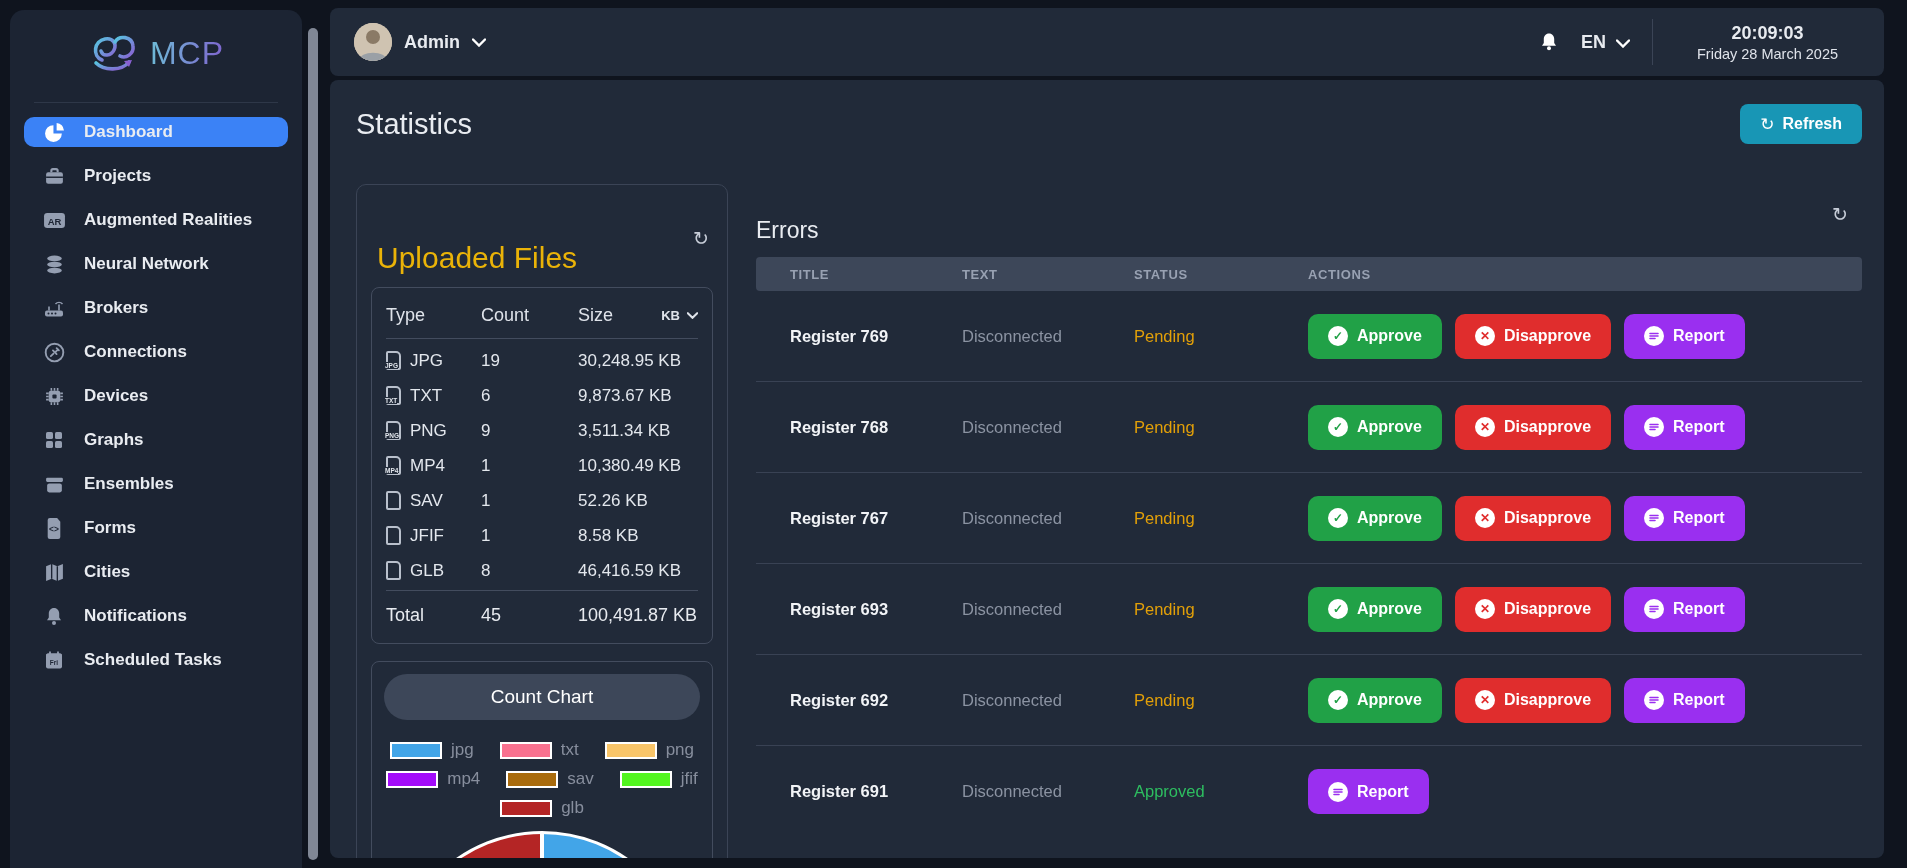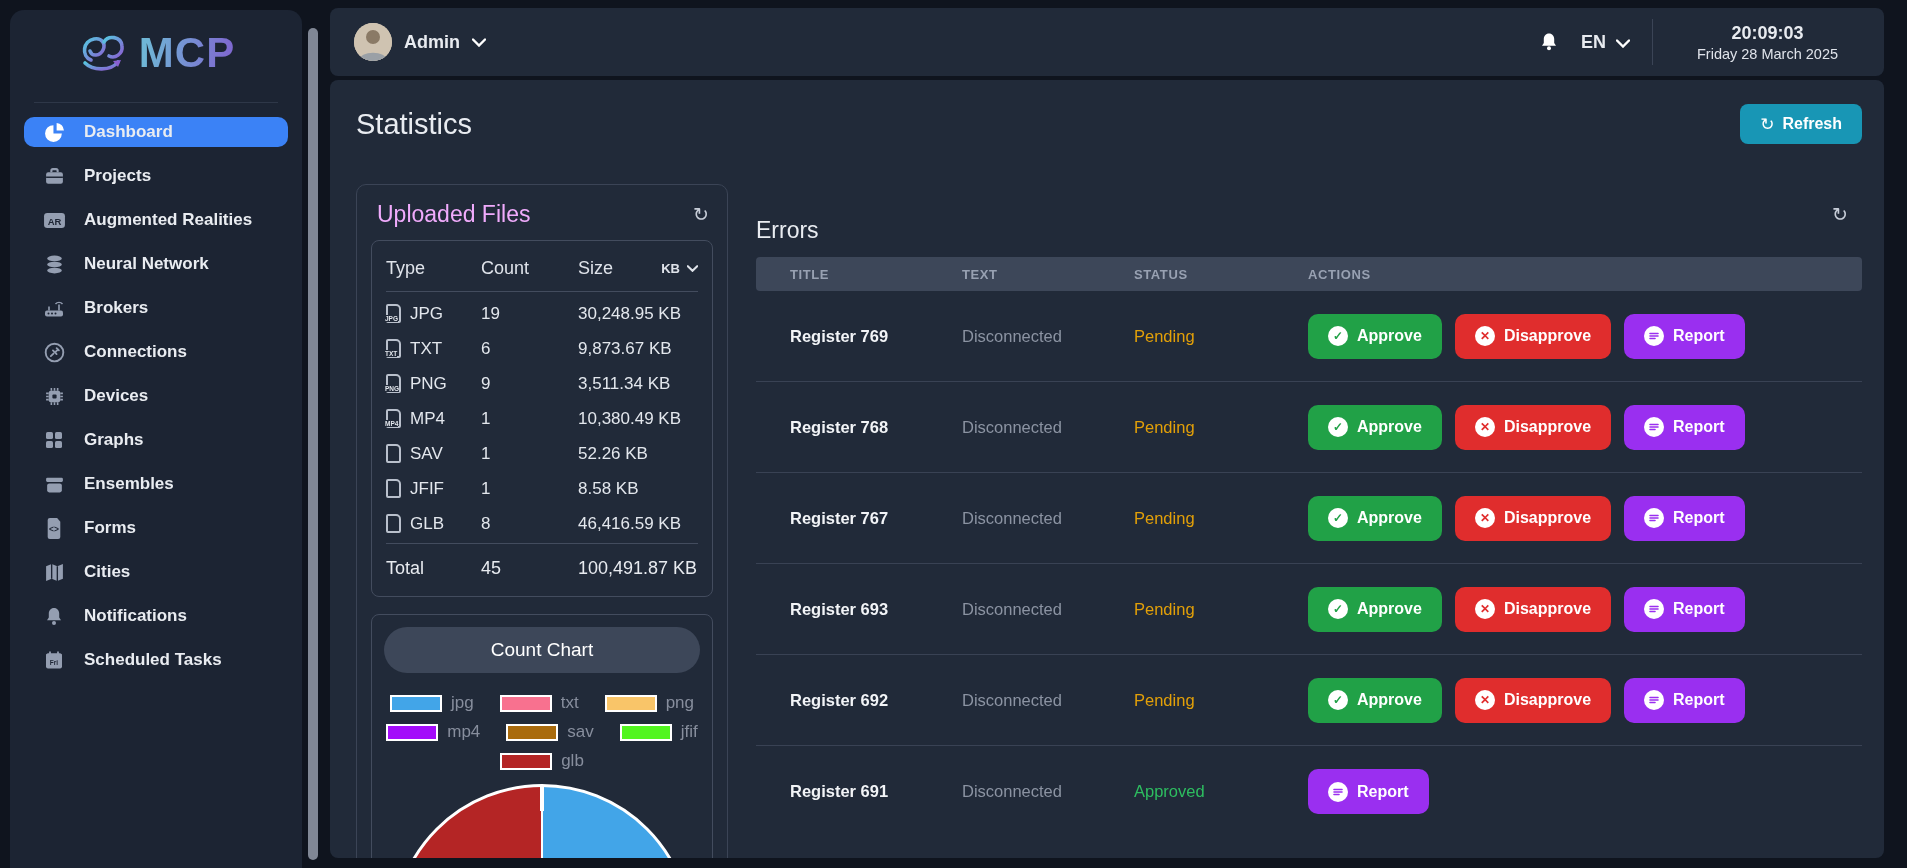--- a/index.html
+++ b/index.html
@@ -3,21 +3,21 @@
 <meta charset="utf-8">
 <style>
   * { margin:0; padding:0; box-sizing:border-box; }
   html,body { width:1907px; height:868px; overflow:hidden; background:#0f141e;
     font-family:"Liberation Sans", sans-serif; color:#e8ebf0; }
 
   
   .sidebar { position:absolute; left:10px; top:10px; width:292px; height:858px;
     background:#1c2433; border-radius:14px 14px 0 0; overflow:hidden; }
   .logo-wrap { height:86px; display:flex; align-items:center; justify-content:center; gap:10px; }
-  .logo-text { font-size:42px; font-weight:700; letter-spacing:1px;
+  .logo-text { font-size:32px; font-weight:400; letter-spacing:1px;
     background:linear-gradient(100deg,#6fb6d6 10%,#7e6ad0 90%);
     -webkit-background-clip:text; background-clip:text; color:transparent; }
   .side-divider { border-top:1px solid #2e3748; margin:6px 24px 0 24px; }
   .menu { padding:14px 14px 0 14px; }
   .menu-item { height:30px; margin-bottom:14px; display:flex; align-items:center; gap:18px;
     padding-left:18px; border-radius:10px; cursor:pointer; }
   .menu-item .mi-icon { width:24px; display:flex; justify-content:center; color:#949eb1; flex:0 0 24px;}
   .menu-item .mi-label { font-size:17px; font-weight:700; color:#e9ecf1; white-space:nowrap; }
   .menu-item.active .mi-icon { color:#fff; }
   .side-scrollbar { position:absolute; left:308px; top:28px; width:10px; height:832px;
@@ -47,21 +47,21 @@
     font-size:16px; font-weight:700; display:flex; align-items:center; gap:8px; cursor:pointer;
     font-family:"Liberation Sans",sans-serif; }
   .refresh-glyph { font-size:17px; font-weight:400; line-height:1; }
 
   .columns { display:flex; gap:28px; align-items:flex-start; }
 
   
   .files-card { width:372px; flex:0 0 372px; border:1px solid #3b4456; border-radius:10px;
     padding:14px 14px; height:760px; }
   .card-head { display:flex; align-items:center; justify-content:space-between; padding:2px 4px 0 6px; }
-  .card-title { font-size:23px; font-weight:500; color:#f0abfc; }
+  .card-title { font-size:30px; font-weight:500; color:#eab308;margin-top:40px; }
   .mini-refresh { color:#c7cdd8; font-size:19px; background:none; border:none; cursor:pointer; }
 
   .table-box { border:1px solid #434c5e; border-radius:8px; margin-top:12px; padding:6px 14px 8px 14px; }
   .ft-row { display:grid; grid-template-columns:95px 97px 1fr; align-items:center; height:35px; }
   .ft-head { height:42px; font-size:18px; color:#dfe3ea; }
   .ft-size-head { display:flex; align-items:center; justify-content:space-between; }
   .kb-select { display:flex; align-items:center; gap:7px; font-size:13px; font-weight:700;
     color:#dfe3ea; cursor:pointer; }
   .hr { border-top:1px solid #434c5e; margin:2px 0 4px 0; }
   .ft-cell { font-size:17px; color:#e3e7ed; }

